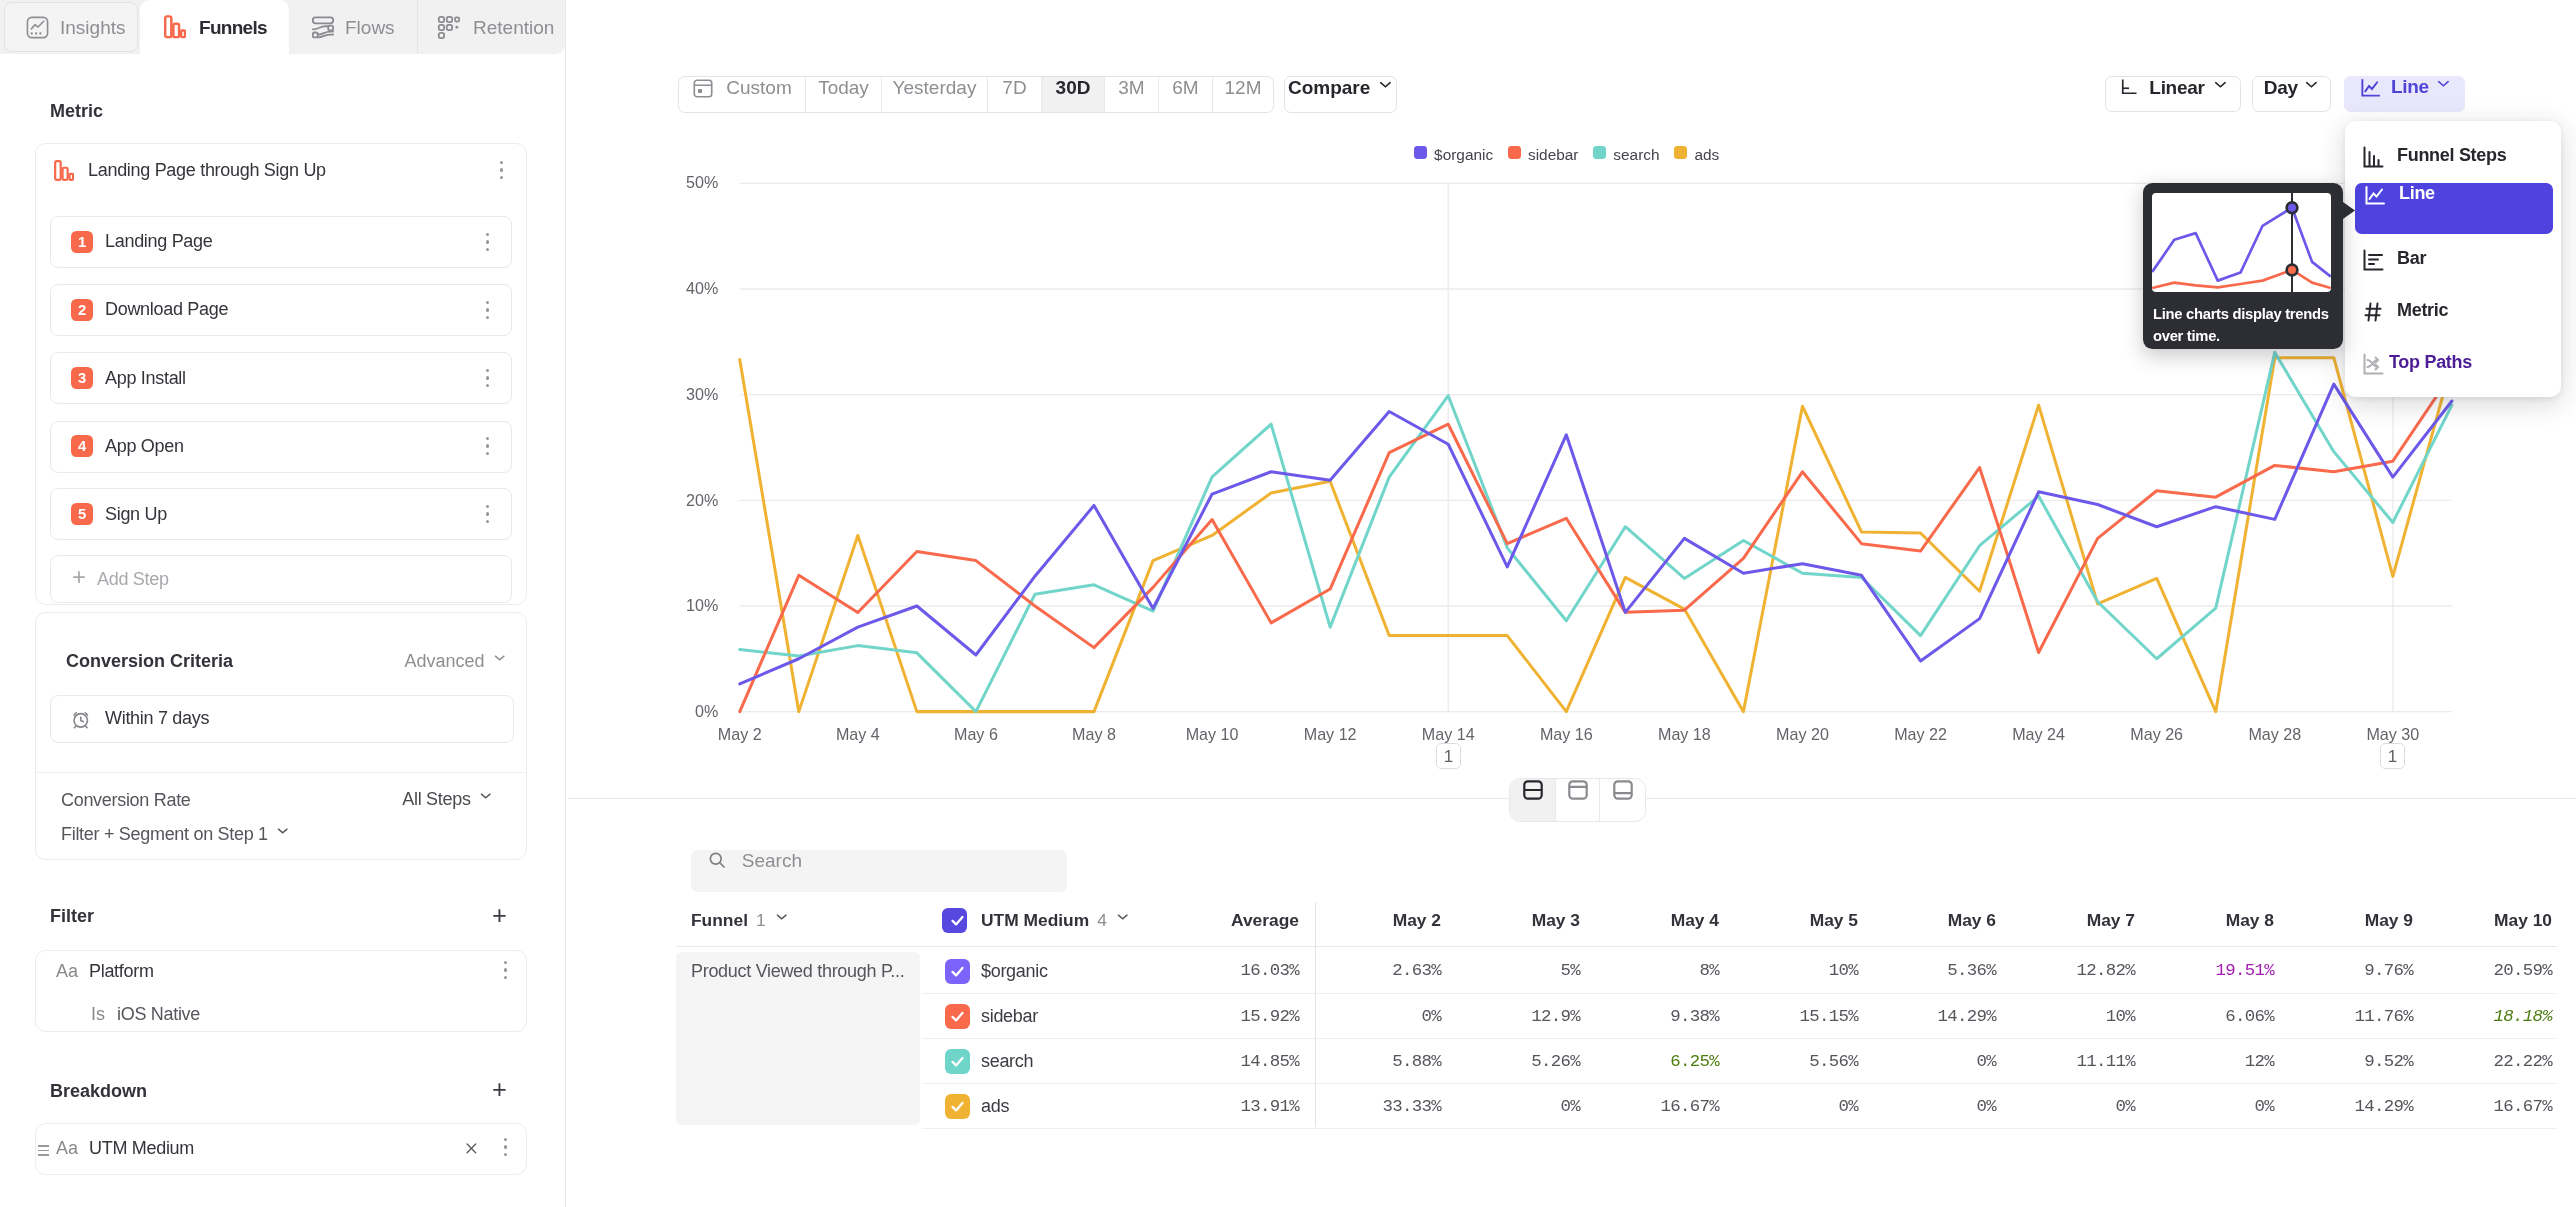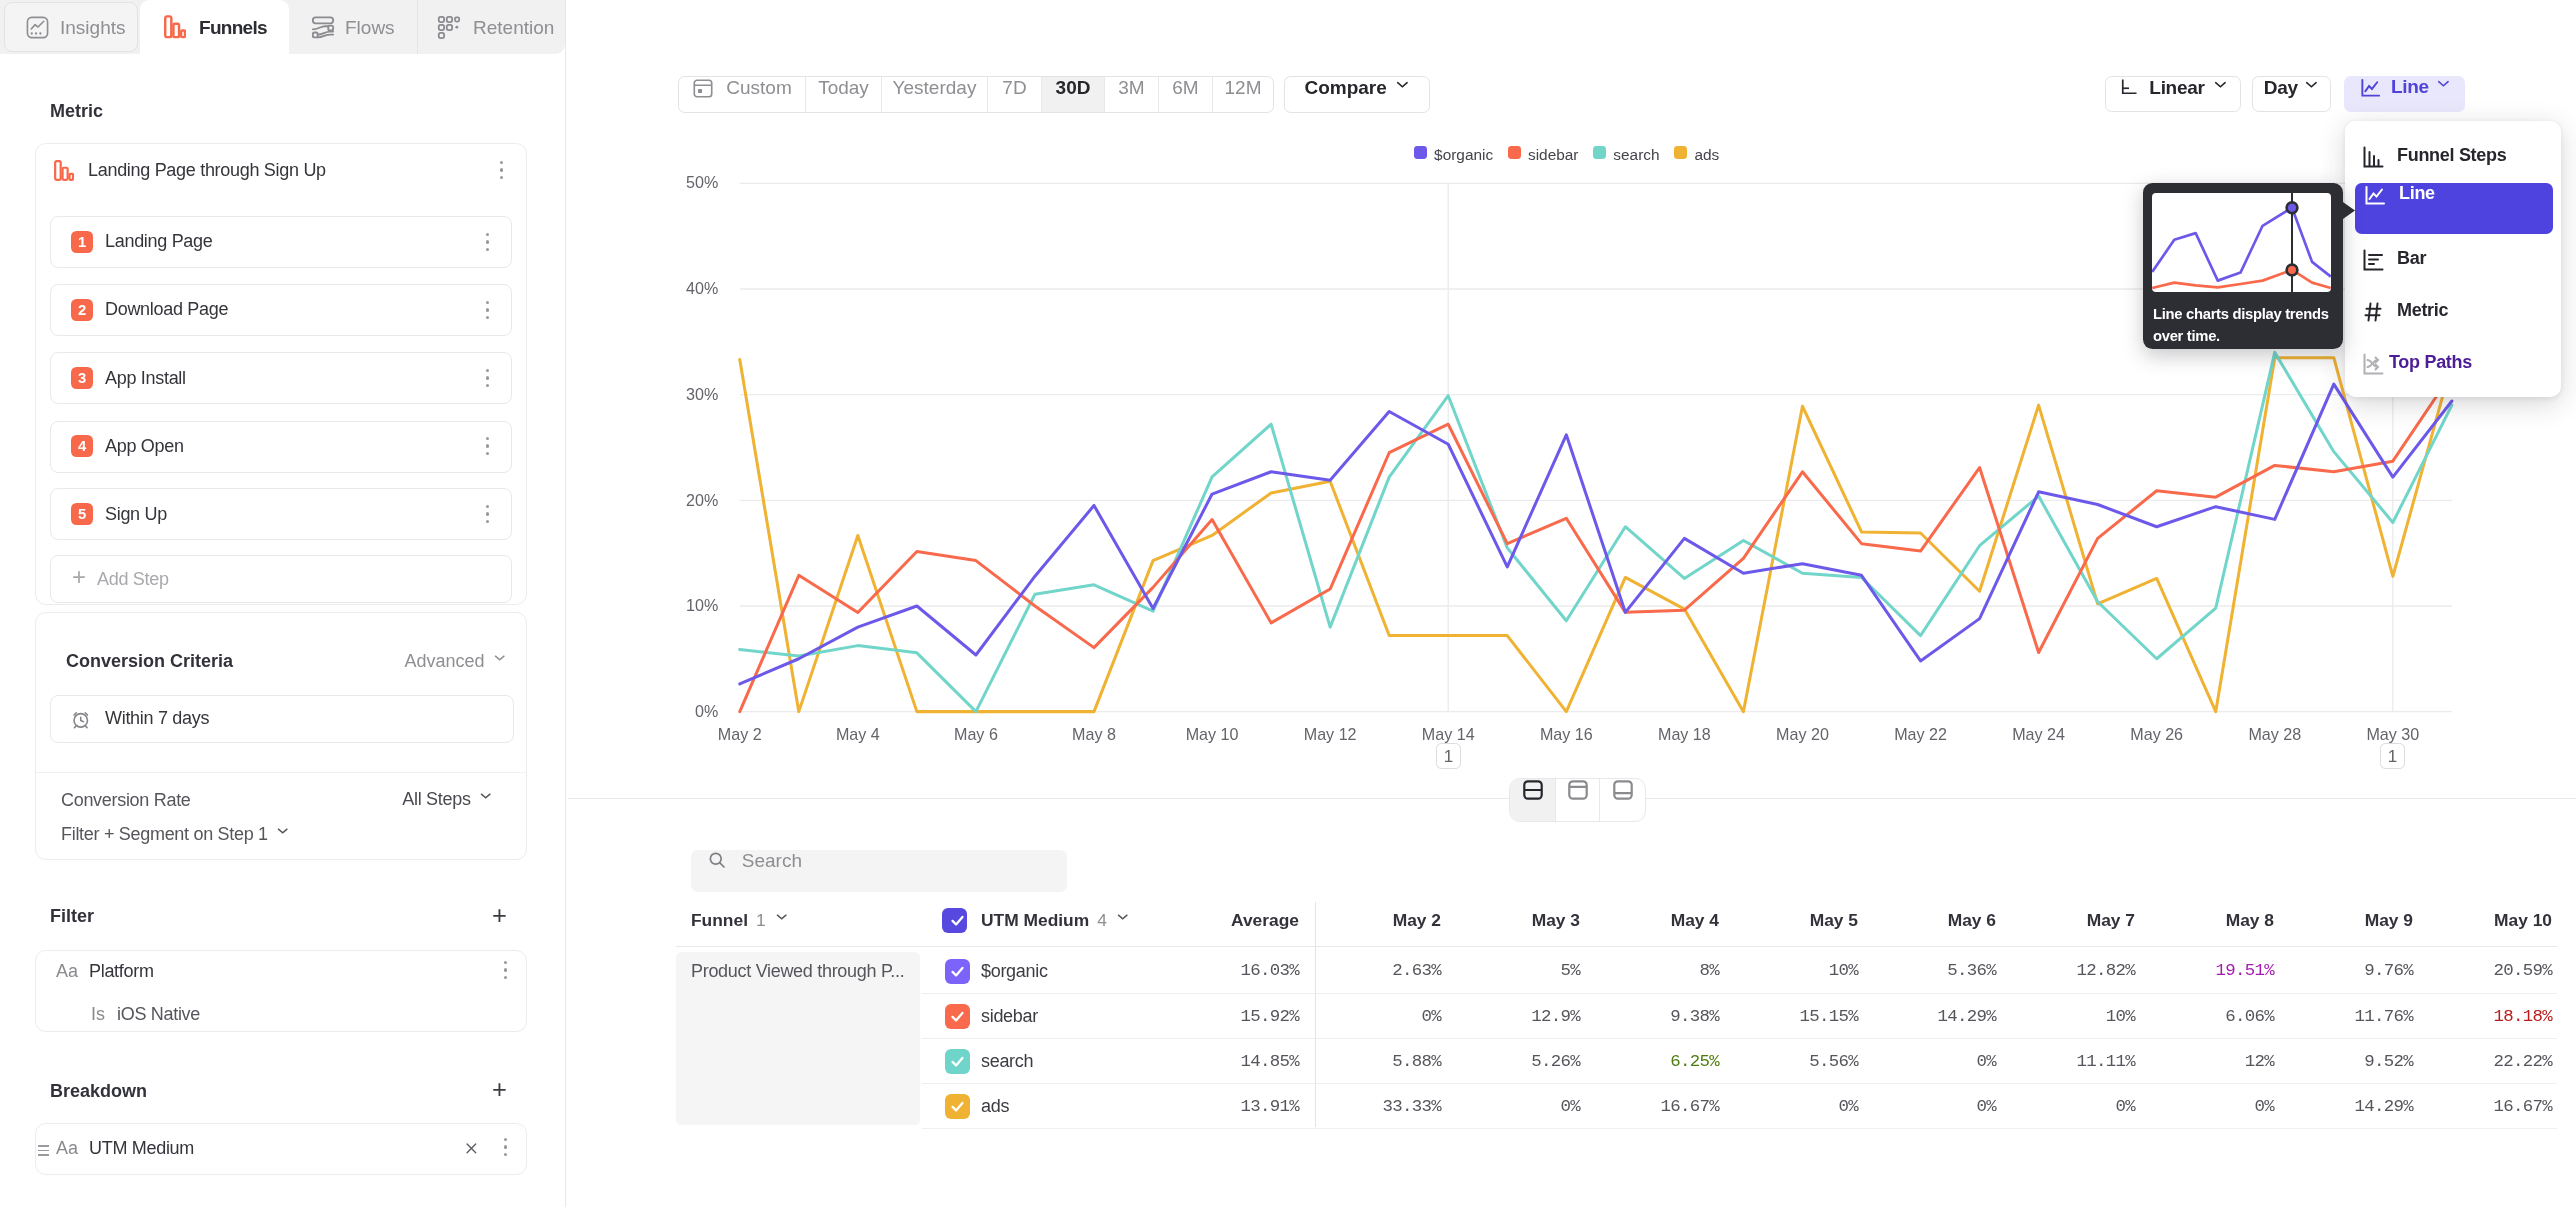--- a/index.html
+++ b/index.html
@@ -183,21 +183,21 @@
     <span style="font-size:19px;color:#8e8e93;margin-left:12px;">Custom</span>
   </div>
   <div class="flex" style="width:76px;height:37px;justify-content:center;border-right:1.3px solid #e8e8ea;font-size:19px;color:#8e8e93;">Today</div>
   <div class="flex" style="width:106px;height:37px;justify-content:center;border-right:1.3px solid #e8e8ea;font-size:19px;color:#8e8e93;">Yesterday</div>
   <div class="flex" style="width:54px;height:37px;justify-content:center;border-right:1.3px solid #e8e8ea;font-size:19px;color:#8e8e93;">7D</div>
   <div class="flex" style="width:63px;height:37px;justify-content:center;border-right:1.3px solid #e8e8ea;font-size:19px;font-weight:700;color:#26262c;background:#f1f1f2;">30D</div>
   <div class="flex" style="width:54px;height:37px;justify-content:center;border-right:1.3px solid #e8e8ea;font-size:19px;color:#8e8e93;">3M</div>
   <div class="flex" style="width:54px;height:37px;justify-content:center;border-right:1.3px solid #e8e8ea;font-size:19px;color:#8e8e93;">6M</div>
   <div class="flex" style="width:60px;height:37px;justify-content:center;font-size:19px;color:#8e8e93;">12M</div>
 </div>
-<div class="abs flex" style="left:1284px;top:76px;width:146px;height:37px;justify-content:center;border:1.3px solid #e3e3e5;border-radius:6.7px;background:#fff;">
+<div class="abs flex" style="left:1284px;top:76px;width:113px;height:37px;justify-content:center;border:1.3px solid #e3e3e5;border-radius:6.7px;background:#fff;">
     <span style="font-size:19px;font-weight:700;color:#26262c;">Compare</span>
     <svg style="margin-left:8px" width="14.8" height="14.8" viewBox="0 0 22 22" fill="none" stroke="#26262c" stroke-width="2.4" stroke-linecap="round">
       <polyline points="4,8.5 11,14.5 18,8.5"></polyline>
     </svg>
   </div>
 <div class="abs flex" style="left:2105px;top:76px;width:136px;height:36px;justify-content:center;border:1.3px solid #e3e3e5;border-radius:6.7px;background:#fff;">
   <svg width="20" height="20" viewBox="0 0 24 24" fill="none" stroke="#26262c" stroke-width="2">
     <polyline points="4.5,3 4.5,19.5 21,19.5"></polyline>
     <line x1="4.5" y1="13.5" x2="12" y2="13.5"></line>
   </svg>
@@ -360,21 +360,21 @@
 <div class="abs" style="left:981px;top:1006px;font-size:18px;letter-spacing:-0.3px;color:#3c3c43;">sidebar</div>
 <div class="abs" style="right:1277px;top:1007px;font-size:17.4px;letter-spacing:-0.7px;color:#55555c;font-family:'Liberation Mono',monospace;">15.92%</div>
 <div class="abs" style="right:1135px;top:1007px;font-size:17.4px;letter-spacing:-0.7px;color:#55555c;font-family:'Liberation Mono',monospace;">0%</div>
 <div class="abs" style="right:996px;top:1007px;font-size:17.4px;letter-spacing:-0.7px;color:#55555c;font-family:'Liberation Mono',monospace;">12.9%</div>
 <div class="abs" style="right:857px;top:1007px;font-size:17.4px;letter-spacing:-0.7px;color:#55555c;font-family:'Liberation Mono',monospace;">9.38%</div>
 <div class="abs" style="right:718px;top:1007px;font-size:17.4px;letter-spacing:-0.7px;color:#55555c;font-family:'Liberation Mono',monospace;">15.15%</div>
 <div class="abs" style="right:580px;top:1007px;font-size:17.4px;letter-spacing:-0.7px;color:#55555c;font-family:'Liberation Mono',monospace;">14.29%</div>
 <div class="abs" style="right:441px;top:1007px;font-size:17.4px;letter-spacing:-0.7px;color:#55555c;font-family:'Liberation Mono',monospace;">10%</div>
 <div class="abs" style="right:302px;top:1007px;font-size:17.4px;letter-spacing:-0.7px;color:#55555c;font-family:'Liberation Mono',monospace;">6.06%</div>
 <div class="abs" style="right:163px;top:1007px;font-size:17.4px;letter-spacing:-0.7px;color:#55555c;font-family:'Liberation Mono',monospace;">11.76%</div>
-<div class="abs" style="right:24px;top:1007px;font-size:17.4px;letter-spacing:-0.7px;color:#b91c1c;font-family:'Liberation Mono',monospace;">18.18%</div>
+<div class="abs" style="right:24px;top:1007px;font-size:17.4px;letter-spacing:-0.7px;color:#4d7c0f;font-family:'Liberation Mono',monospace;font-style:italic;">18.18%</div>
 <div class="abs" style="left:922px;top:1038px;width:1635px;height:1.3px;background:#efeff1;"></div>
 <div class="abs" style="left:945px;top:1049px;width:25px;height:25px;background:#6fd4ca;border-radius:6px;"></div>
 <svg class="abs" style="left:949px;top:1053px" width="17" height="17" viewBox="0 0 24 24" fill="none" stroke="#fff" stroke-width="3.2" stroke-linecap="round" stroke-linejoin="round">
     <polyline points="5,12.5 10,17.5 19,7"></polyline>
   </svg>
 <div class="abs" style="left:981px;top:1051px;font-size:18px;letter-spacing:-0.3px;color:#3c3c43;">search</div>
 <div class="abs" style="right:1277px;top:1052px;font-size:17.4px;letter-spacing:-0.7px;color:#55555c;font-family:'Liberation Mono',monospace;">14.85%</div>
 <div class="abs" style="right:1135px;top:1052px;font-size:17.4px;letter-spacing:-0.7px;color:#55555c;font-family:'Liberation Mono',monospace;">5.88%</div>
 <div class="abs" style="right:996px;top:1052px;font-size:17.4px;letter-spacing:-0.7px;color:#55555c;font-family:'Liberation Mono',monospace;">5.26%</div>
 <div class="abs" style="right:857px;top:1052px;font-size:17.4px;letter-spacing:-0.7px;color:#4d7c0f;font-family:'Liberation Mono',monospace;">6.25%</div>

